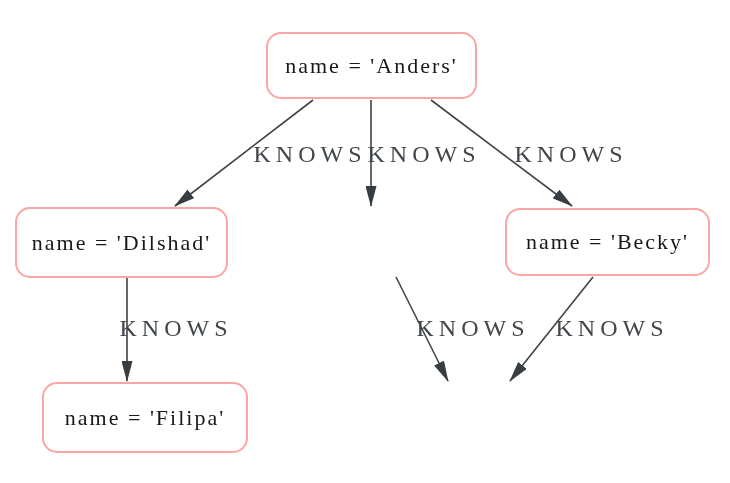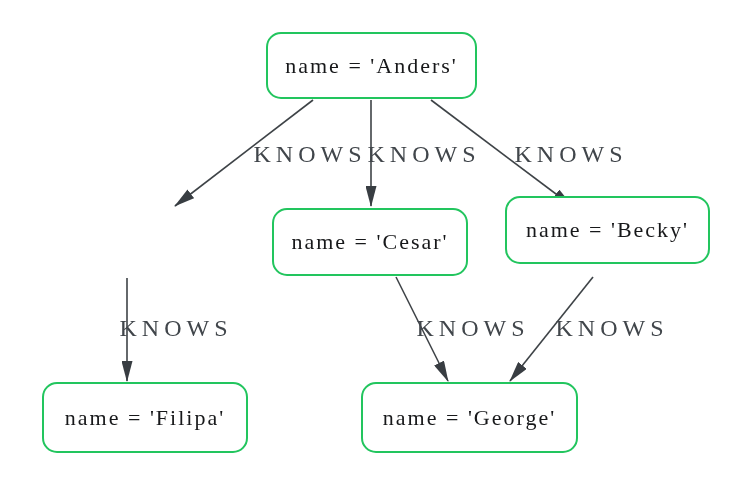--- a/index.html
+++ b/index.html
@@ -24,21 +24,21 @@
   }
   .edges-layer path.edge {
     fill: none;
     stroke: #3e4347;
     stroke-width: 1.6;
   }
   .node {
     position: absolute;
     box-sizing: border-box;
     background: #ffffff;
-    border: 2px solid #22c55e;
+    border: 2px solid #fca5a5;
     border-radius: 15px;
     display: flex;
     align-items: center;
     justify-content: center;
   }
   .node span {
     font-size: 22px;
     letter-spacing: 2px;
     color: #17181a;
     white-space: nowrap;
@@ -69,36 +69,33 @@
     <path class="edge" d="M431,100 L572,206" marker-end="url(#arrowhead)"></path>
     <path class="edge" d="M127,278 L127,381" marker-end="url(#arrowhead)"></path>
     <path class="edge" d="M396,277 L448,381" marker-end="url(#arrowhead)"></path>
     <path class="edge" d="M593,277 L510,381" marker-end="url(#arrowhead)"></path>
   </svg>
 
   <div class="node" style="left:266px; top:32px; width:211px; height:67px;">
     <span>name = 'Anders'</span>
   </div>
 
-
-  <div class="node" style="left:272px; top:208px; width:196px; height:68px;">
-    <span>name = 'Cesar'</span>
+  <div class="node" style="left:15px; top:207px; width:213px; height:71px;">
+    <span>name = 'Dilshad'</span>
   </div>
 
-  <div class="node" style="left:505px; top:196px; width:205px; height:68px;">
+
+  <div class="node" style="left:505px; top:208px; width:205px; height:68px;">
     <span>name = 'Becky'</span>
   </div>
 
   <div class="node" style="left:42px; top:382px; width:206px; height:71px;">
     <span>name = 'Filipa'</span>
   </div>
 
-  <div class="node" style="left:361px; top:382px; width:217px; height:71px;">
-    <span>name = 'George'</span>
-  </div>
 
   <div class="edge-label" style="left:310px; top:154px;">KNOWS</div>
 
   <div class="edge-label" style="left:424px; top:154px;">KNOWS</div>
 
   <div class="edge-label" style="left:571px; top:154px;">KNOWS</div>
 
   <div class="edge-label" style="left:176px; top:328px;">KNOWS</div>
 
   <div class="edge-label" style="left:473px; top:328px;">KNOWS</div>

